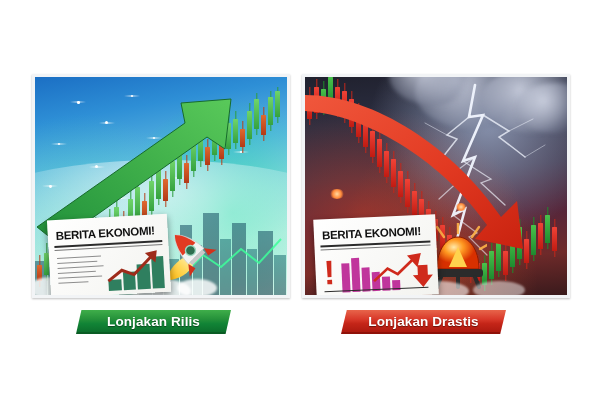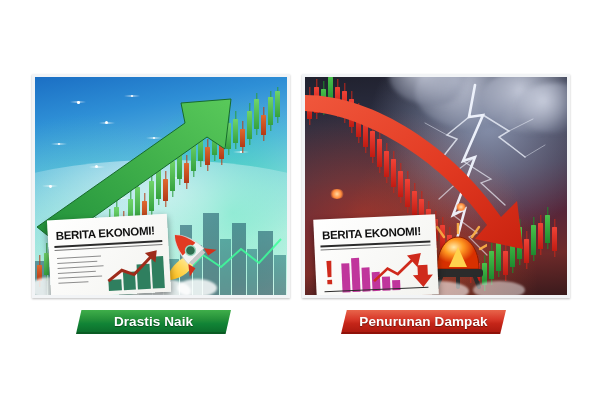--- a/index.html
+++ b/index.html
@@ -603,19 +603,19 @@
           <path d="M6,30 L20,18 L30,24 L48,8" stroke="#cf2a1c" stroke-width="2.6" fill="none"></path>
           <path d="M40,6 L54,4 L50,18 Z" fill="#cf2a1c"></path>
           <path d="M50,16 L60,16 L60,26 L65,26 L55,38 L45,26 L50,26 Z" fill="#cf2a1c"></path>
         </svg>
         <div class="news-rule" style="left:8px;top:72px;width:104px;height:1.4px;"></div>
       </div>
     </div>
   </div>
 
   <div class="banner banner-green">
-    <span class="banner-label">Drastis Naik</span>
+    <span class="banner-label">Lonjakan Rilis</span>
   </div>
   <div class="banner banner-red">
-    <span class="banner-label">Penurunan Dampak</span>
+    <span class="banner-label">Lonjakan Drastis</span>
   </div>
 
 </div>
 
 </body></html>

